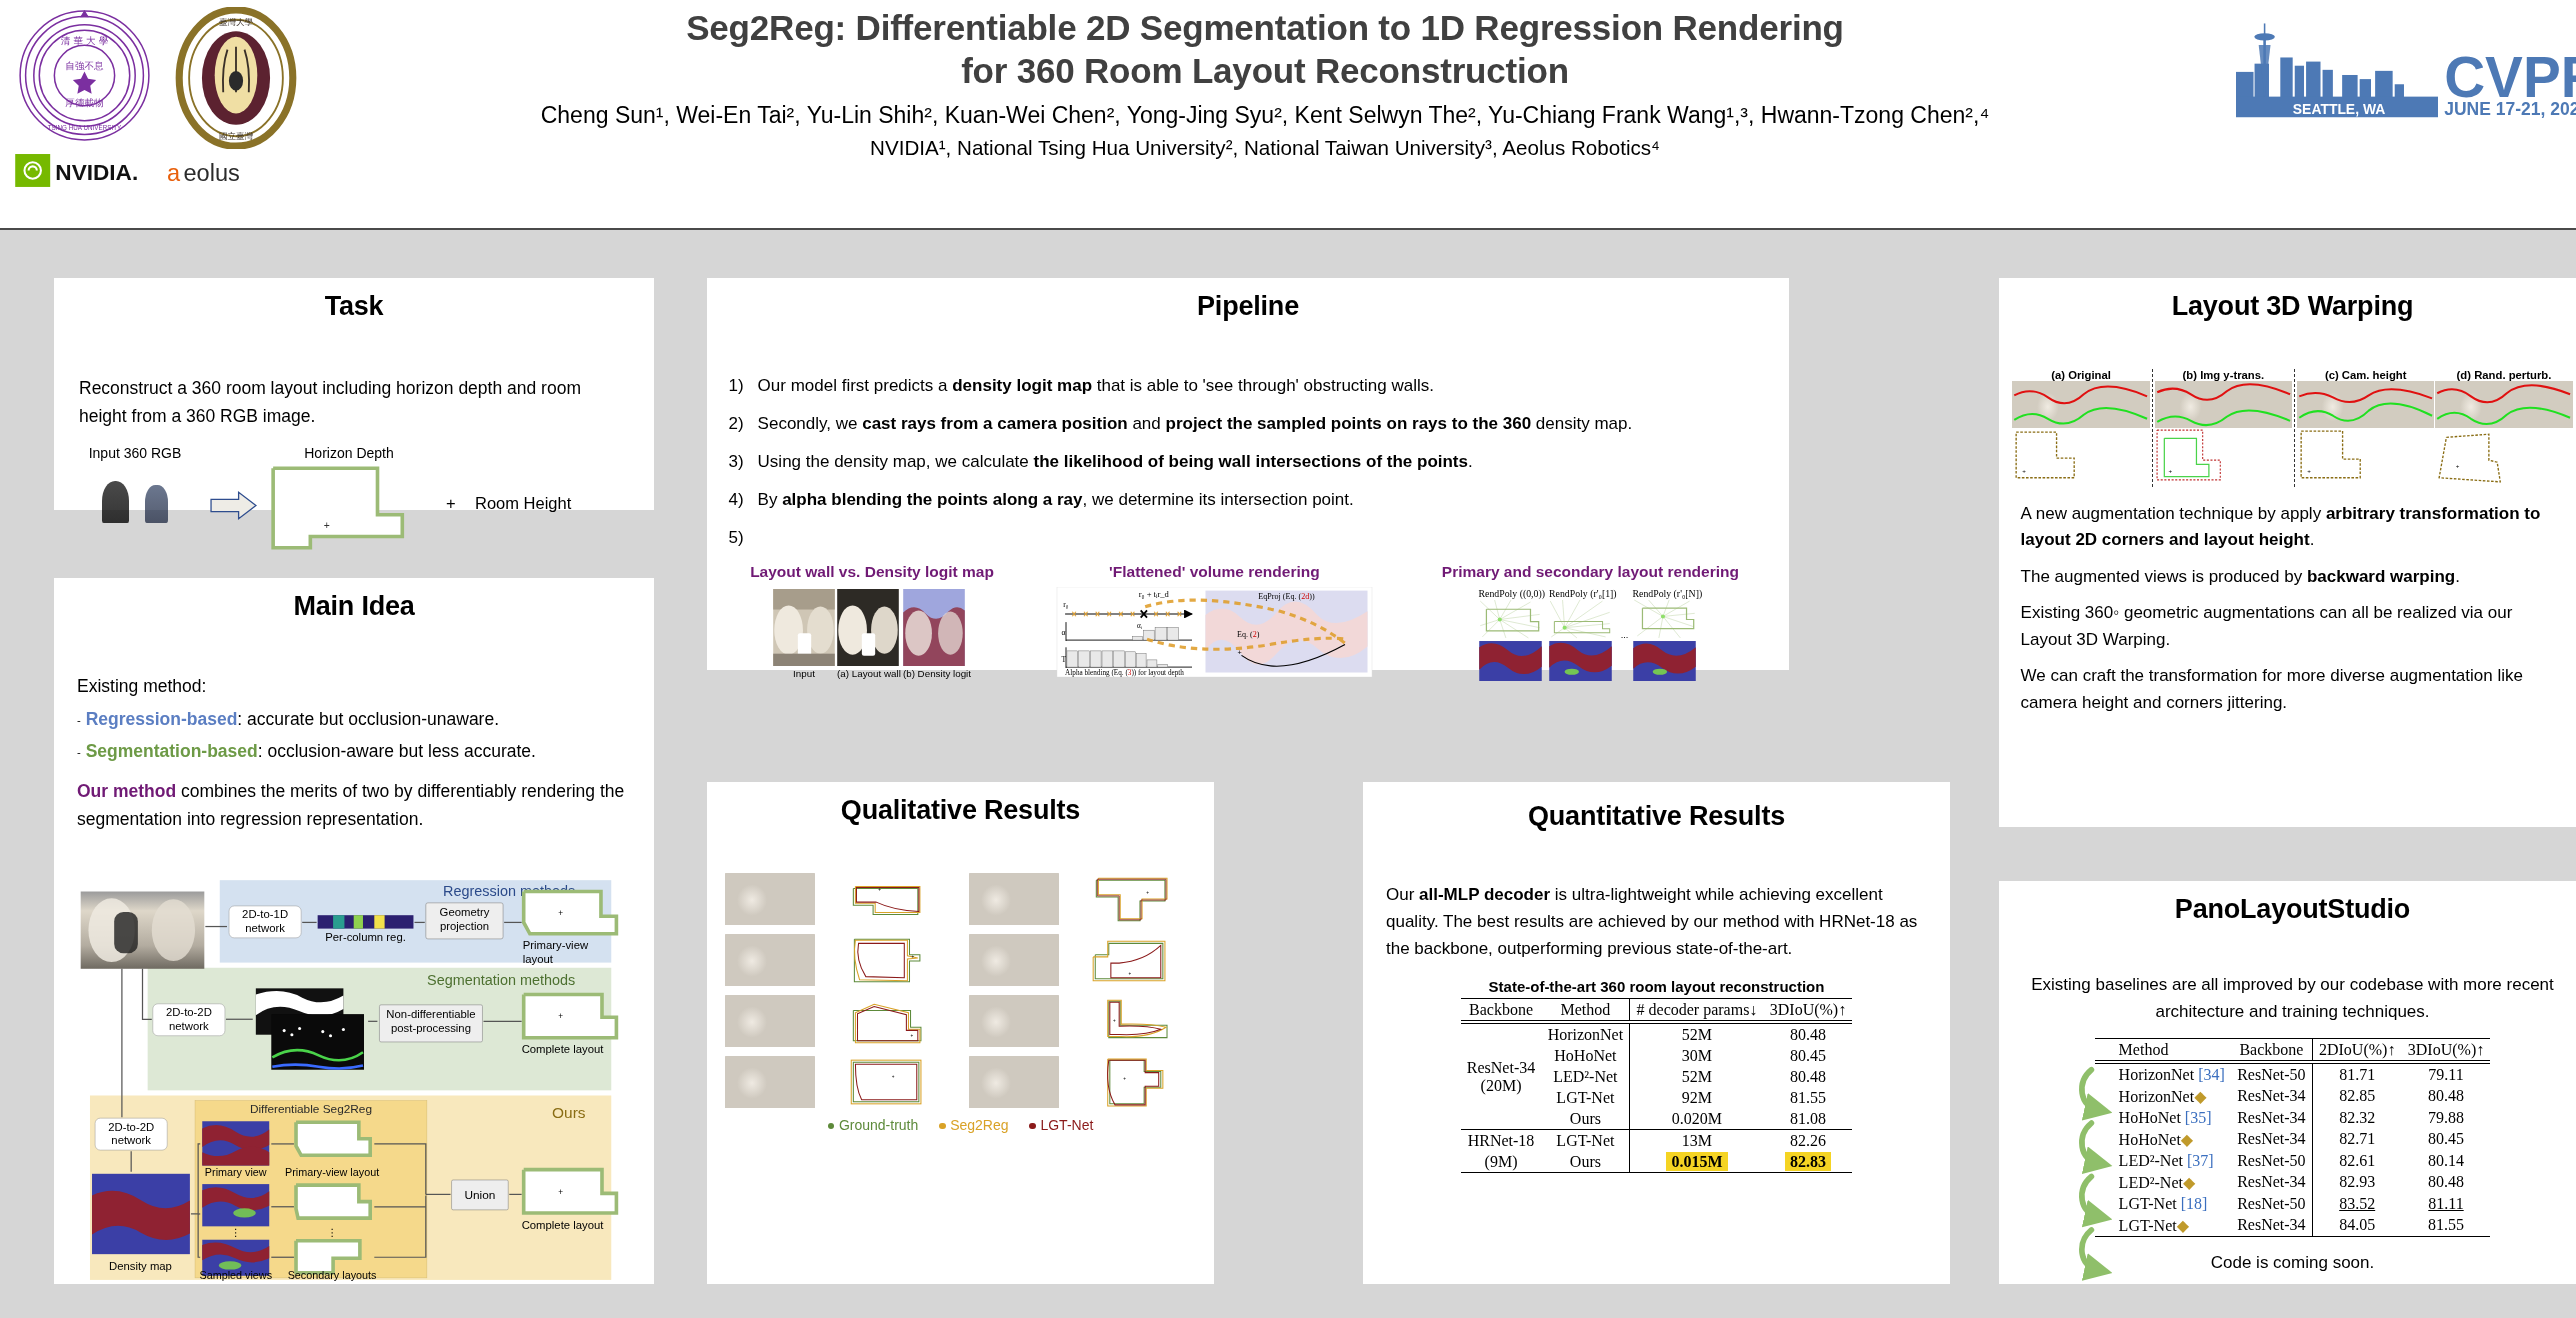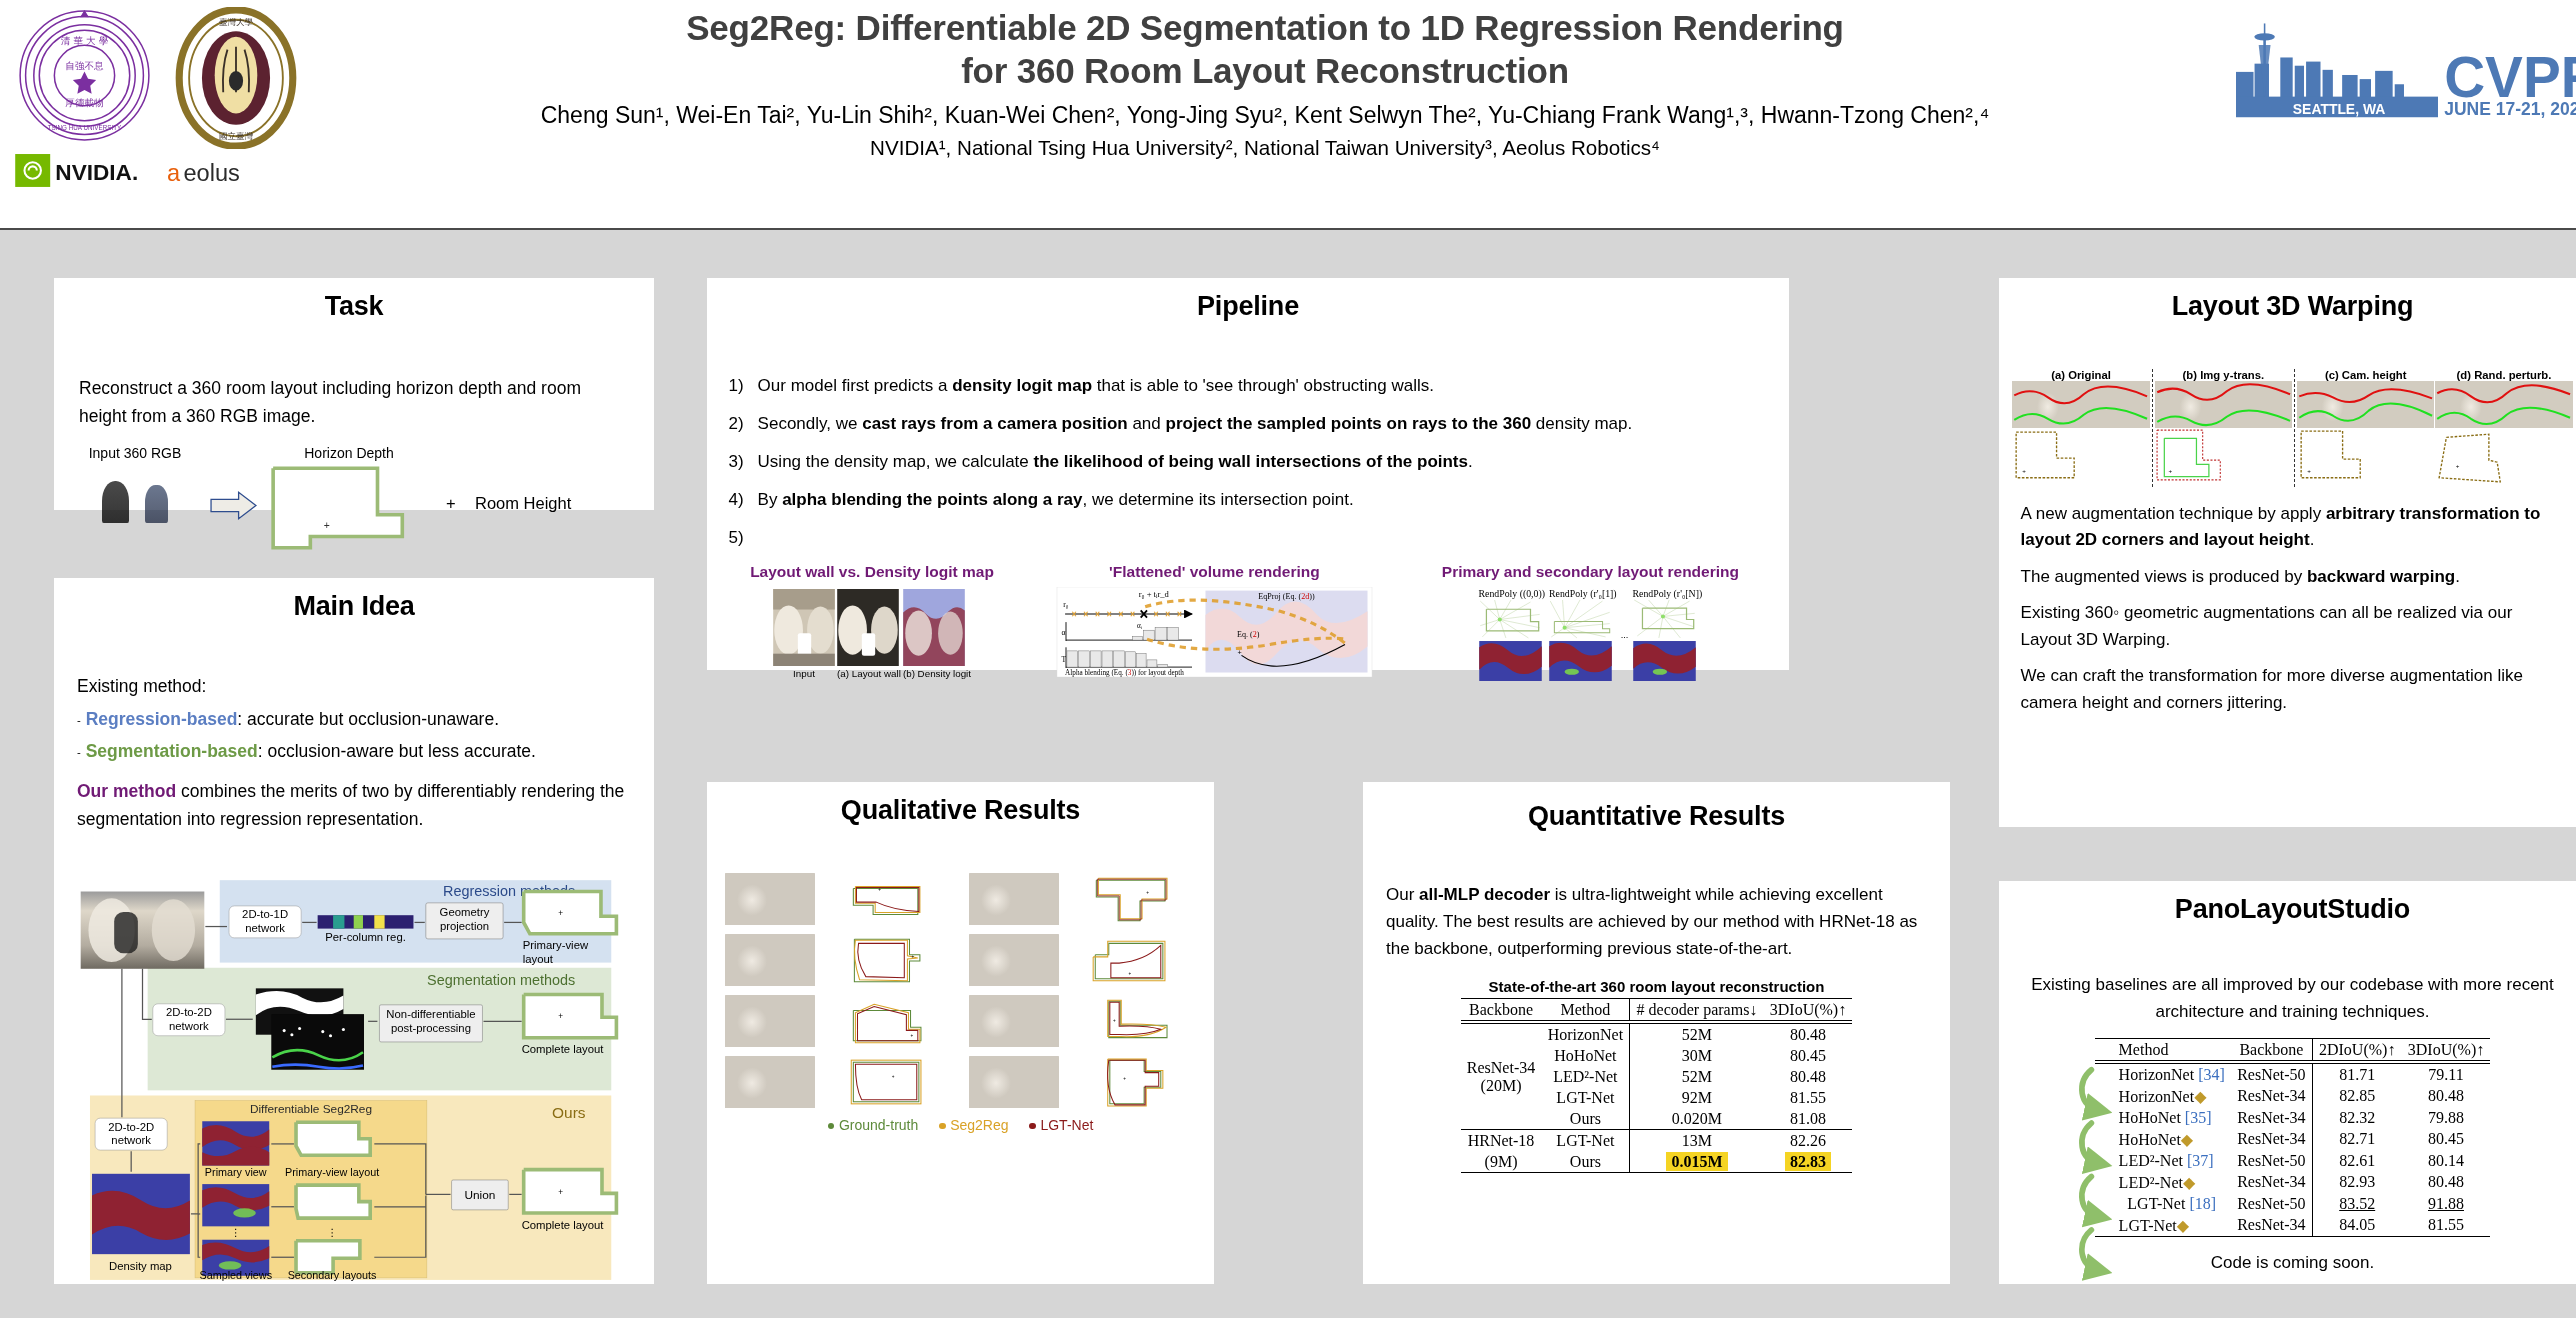--- a/index.html
+++ b/index.html
@@ -877,24 +877,24 @@
             <td class="vline">82.61</td>
             <td>80.14</td>
           </tr>
           <tr>
             <td style="text-align:left;padding-left:24px"><span>LED²-Net</span><span class="diamond">◆</span></td>
             <td>ResNet-34</td>
             <td class="vline">82.93</td>
             <td>80.48</td>
           </tr>
           <tr>
-            <td style="text-align:center;padding-left:24px"><span>LGT-Net</span> <span class="refnum">[18]</span></td>
+            <td style="text-align:left;padding-left:24px"><span>LGT-Net</span> <span class="refnum">[18]</span></td>
             <td>ResNet-50</td>
             <td class="vline ul">83.52</td>
-            <td class="ul">91.88</td>
+            <td class="ul">81.11</td>
           </tr>
           <tr class="rule-bot">
             <td style="text-align:left;padding-left:24px"><span>LGT-Net</span><span class="diamond">◆</span></td>
             <td>ResNet-34</td>
             <td class="vline bold">84.05</td>
             <td class="bold">81.55</td>
           </tr>
         </tbody>
       </table>
     </div>

